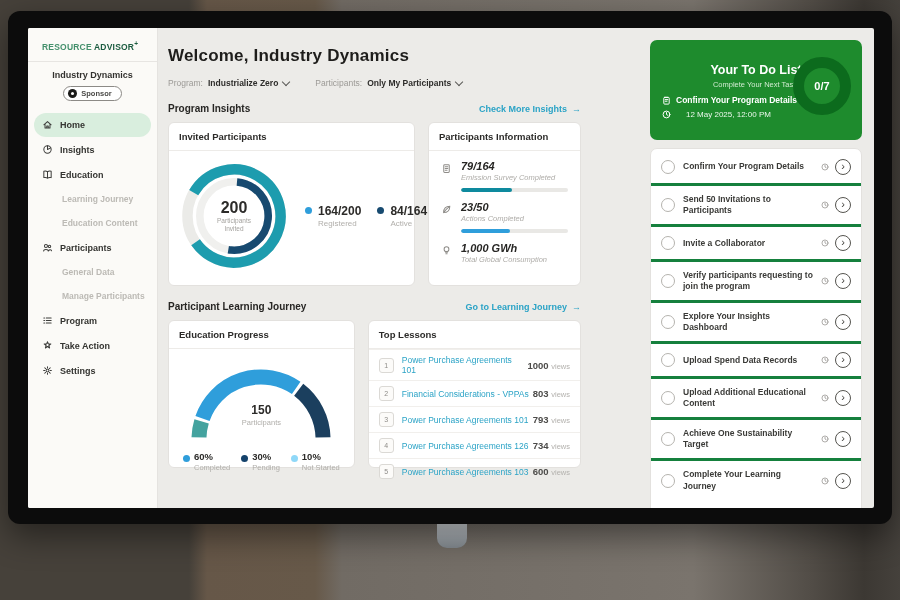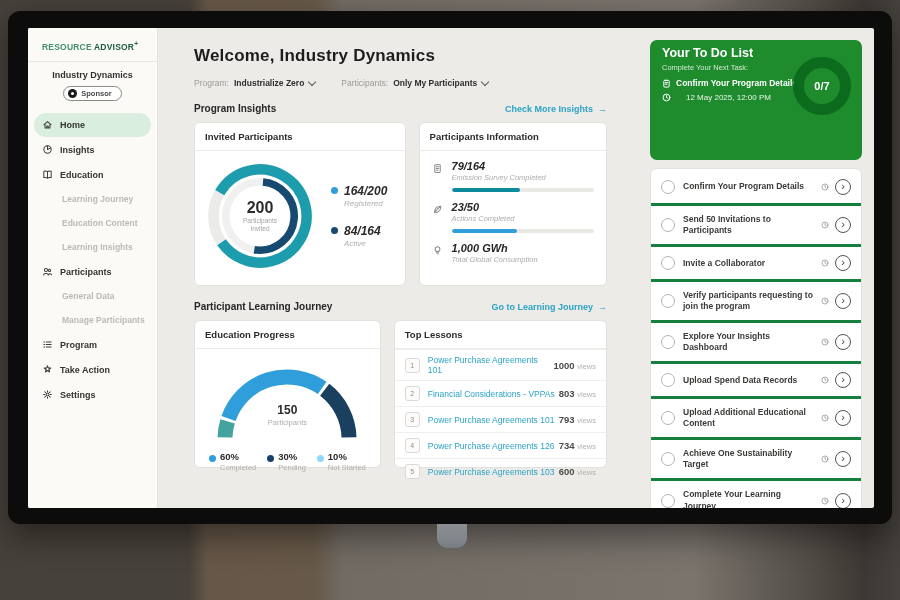--- a/index.html
+++ b/index.html
@@ -29,21 +29,21 @@
   .badge-dot{width:9px;height:9px;border-radius:50%;background:#1b1b19;display:inline-block;position:relative;}
   .badge-dot::after{content:"";position:absolute;left:3px;top:3px;width:3px;height:3px;border-radius:50%;background:#fff;}
   .menu{margin-top:12px;}
   .mi{display:flex;align-items:center;gap:7px;height:24px;margin:1px 6px;padding-left:8px;border-radius:13px;
     font-size:9px;font-weight:bold;color:#343431;cursor:pointer;}
   .mi.active{background:var(--active);}
   .mi.sub{padding-left:28px;height:23px;font-size:8.5px;font-weight:600;color:#bcbab5;}
   .ic{width:11px;height:11px;stroke:#3c3c3a;fill:none;stroke-width:1.1;stroke-linecap:round;stroke-linejoin:round;flex:0 0 auto;}
 
   
-  .main{position:absolute;left:130px;top:0;width:428px;height:480px;box-sizing:border-box;padding:0 5px 0 10px;margin-left:26px;}
+  .main{position:absolute;left:130px;top:0;width:428px;height:480px;box-sizing:border-box;padding:0 5px 0 10px;}
   .title{margin:18px 0 0 0;font-size:17px;line-height:20px;font-weight:bold;color:#1e1d1b;letter-spacing:.2px;}
   .filters{display:flex;gap:26px;margin-top:12px;align-items:center;}
   .filter{display:flex;align-items:center;gap:5px;cursor:pointer;}
   .flabel{font-size:8.5px;color:#9c9a96;}
   .fvalue{font-size:8.5px;font-weight:bold;color:#2e2d2b;}
   .chev{width:5px;height:5px;border-right:1.4px solid #5a5956;border-bottom:1.4px solid #5a5956;transform:rotate(45deg);margin-top:-3px;}
   .chev.up{transform:rotate(-135deg);margin-top:3px;border-color:var(--link);}
   .sec-row{display:flex;justify-content:space-between;align-items:center;margin-top:15px;}
   .sec-row h2{margin:0;font-size:10px;font-weight:bold;color:#272624;}
   .link{font-size:9px;font-weight:bold;color:var(--link);text-decoration:none;cursor:pointer;display:flex;gap:5px;align-items:center;}
@@ -60,21 +60,21 @@
   .donut-wrap{position:relative;width:114px;height:114px;flex:0 0 auto;}
   .donut{width:114px;height:114px;}
   .donut circle{fill:none;}
   .trk{stroke:#ebebe8;stroke-width:11;}
   #donut-outer{stroke-width:11;}
   .trk2{stroke:#f0f0ee;stroke-width:8;}
   #donut-inner{stroke-width:8;}
   .donut-c{position:absolute;inset:0;display:flex;flex-direction:column;align-items:center;justify-content:center;text-align:center;}
   .dc-v{font-size:16px;font-weight:bold;color:#2c2b29;}
   .dc-l{font-size:6.5px;color:#a5a39f;width:52px;line-height:1.3;}
-  .dlegend{display:flex;flex-direction:column;gap:16px;margin-left:14px;font-style:italic;}
+  .dlegend{display:flex;flex-direction:row;gap:16px;margin-left:14px;}
   .dleg-item{display:flex;gap:6px;align-items:flex-start;}
   .dot{width:7px;height:7px;border-radius:50%;display:inline-block;margin-top:3px;flex:0 0 auto;}
   .dl-v{font-size:12px;font-weight:bold;color:#2c2b29;}
   .dl-l{font-size:8px;color:#b1afab;margin-top:1px;}
 
   
   .card-b.stats{padding:9px 12px;font-style:italic;}
   .stat{display:flex;align-items:flex-start;margin-bottom:9px;}
   .sic{width:11px;height:11px;stroke:#8e8c88;fill:none;stroke-width:1.1;stroke-linecap:round;stroke-linejoin:round;margin-top:3px;flex:0 0 auto;}
   .stat-tx{flex:1;margin-left:9px;}
@@ -98,21 +98,21 @@
   .lesson-row{display:flex;align-items:center;padding:5px 10px;border-top:1px solid #f1efec;}
   .lesson-row:first-of-type{border-top:none;}
   .rank{width:13px;height:13px;border:1px solid #dbd9d5;border-radius:3px;font-size:7px;color:#8e8c88;
     display:flex;align-items:center;justify-content:center;flex:0 0 auto;background:#fcfbf9;}
   .ltitle{flex:1;margin-left:8px;font-size:8.5px;font-weight:normal;color:var(--link);cursor:pointer;}
   .lviews{font-size:9.5px;font-weight:bold;color:#4c4b49;white-space:nowrap;}
   .lviews span{font-size:7.5px;font-weight:normal;color:#b3b1ad;}
 
   
   .right{position:absolute;left:622px;top:12px;width:212px;}
-  .todo-hero{position:relative;background:var(--green);border-radius:7px;height:120px;box-sizing:border-box;padding:6px 12px;color:#fff;}
+  .todo-hero{position:relative;background:var(--green);border-radius:7px;height:100px;box-sizing:border-box;padding:23px 12px;color:#fff;text-align:center;}
   .th-title{font-size:12.5px;font-weight:bold;}
   .th-sub{font-size:7.5px;color:#cfeacf;margin-top:3px;}
   .th-task{display:flex;align-items:center;gap:5px;font-size:8.5px;font-weight:bold;margin-top:6px;max-width:140px;}
   .th-due{display:flex;align-items:center;gap:15px;font-size:8px;margin-top:5px;color:#eaf7ea;}
   .wic{width:9px;height:9px;stroke:#fff;fill:none;stroke-width:1.1;stroke-linecap:round;stroke-linejoin:round;flex:0 0 auto;}
   .th-ring{position:absolute;right:11px;top:17px;width:58px;height:58px;border:11px solid var(--greendark);border-radius:50%;
     box-sizing:border-box;display:flex;align-items:center;justify-content:center;font-size:11px;font-weight:bold;}
   .tasks-card{margin-top:8px;background:#fff;border:1px solid #e3e1de;border-radius:7px;box-sizing:border-box;padding:2px 0;}
   .task-row{display:flex;align-items:center;padding:8px 10px;border-top:3px solid #15803d;cursor:pointer;}
   .task-row:first-child{border-top:none;}
@@ -161,23 +161,20 @@
               <path d="M6 3.1 C5 2.3 3.4 2.1 2 2.5 V9.4 C3.4 9 5 9.2 6 10 C7 9.2 8.6 9 10 9.4 V2.5 C8.6 2.1 7 2.3 6 3.1 Z M6 3.1 V10"></path>
             </svg>
           <span>Education</span>
         </div>
         <div class="mi sub">
             <span>Learning Journey</span>
           </div>
         <div class="mi sub">
             <span>Education Content</span>
           </div>
-        <div class="mi sub">
-            <span>Learning Insights</span>
-          </div>
         <div class="mi">
           <svg class="ic" viewBox="0 0 12 12">
               <circle cx="4.3" cy="4.4" r="1.7"></circle>
               <circle cx="8.2" cy="4.8" r="1.3"></circle>
               <path d="M1.8 9.8 C1.8 7.6 6.8 7.6 6.8 9.8 M7.4 9.4 C7.8 8 10.4 8.2 10.4 9.6"></path>
             </svg>
           <span>Participants</span>
         </div>
         <div class="mi sub">
             <span>General Data</span>

